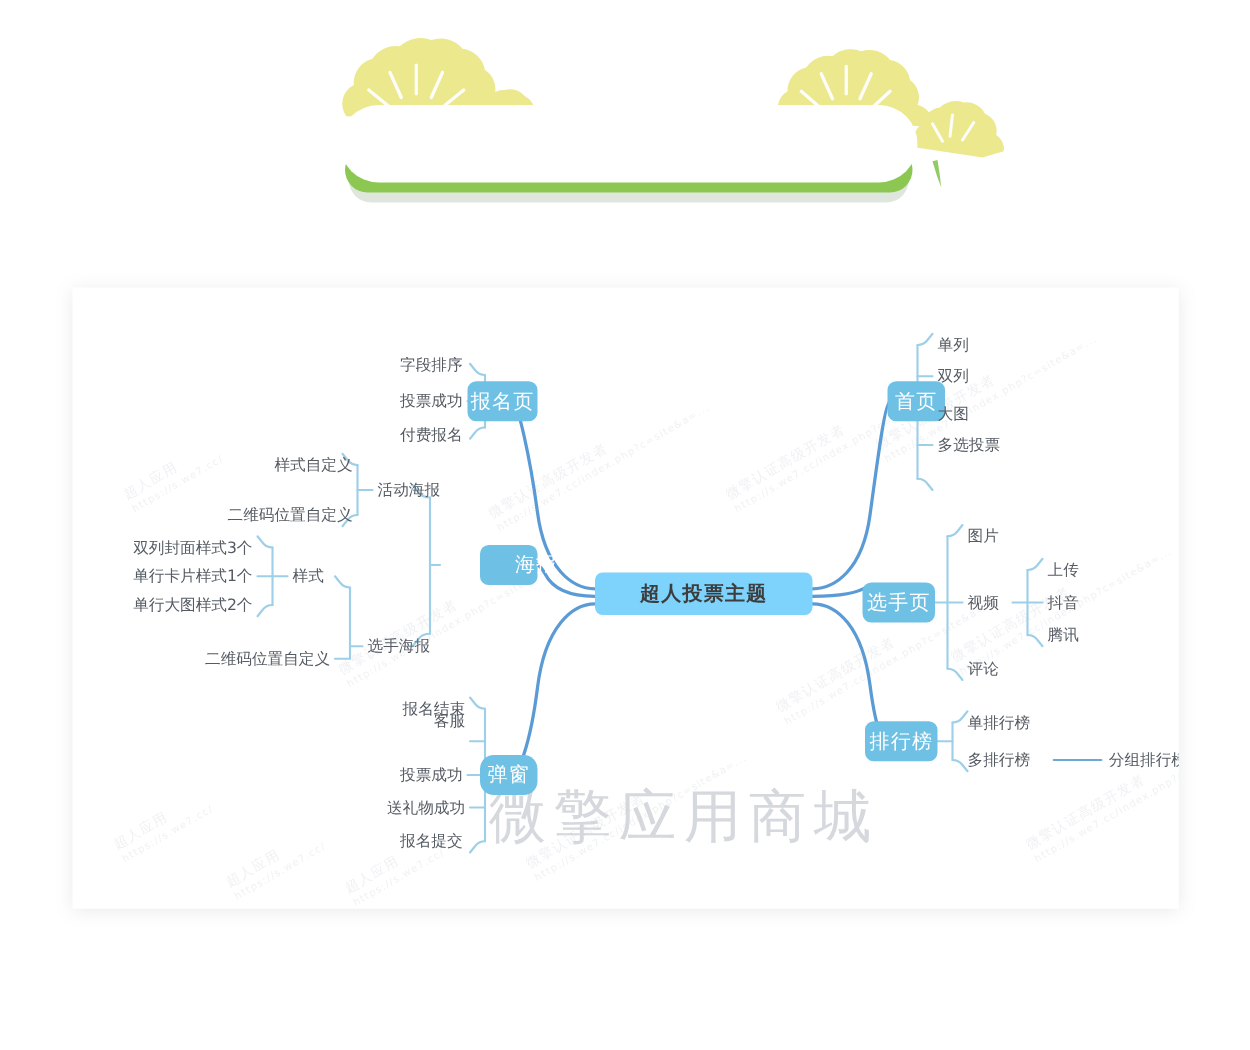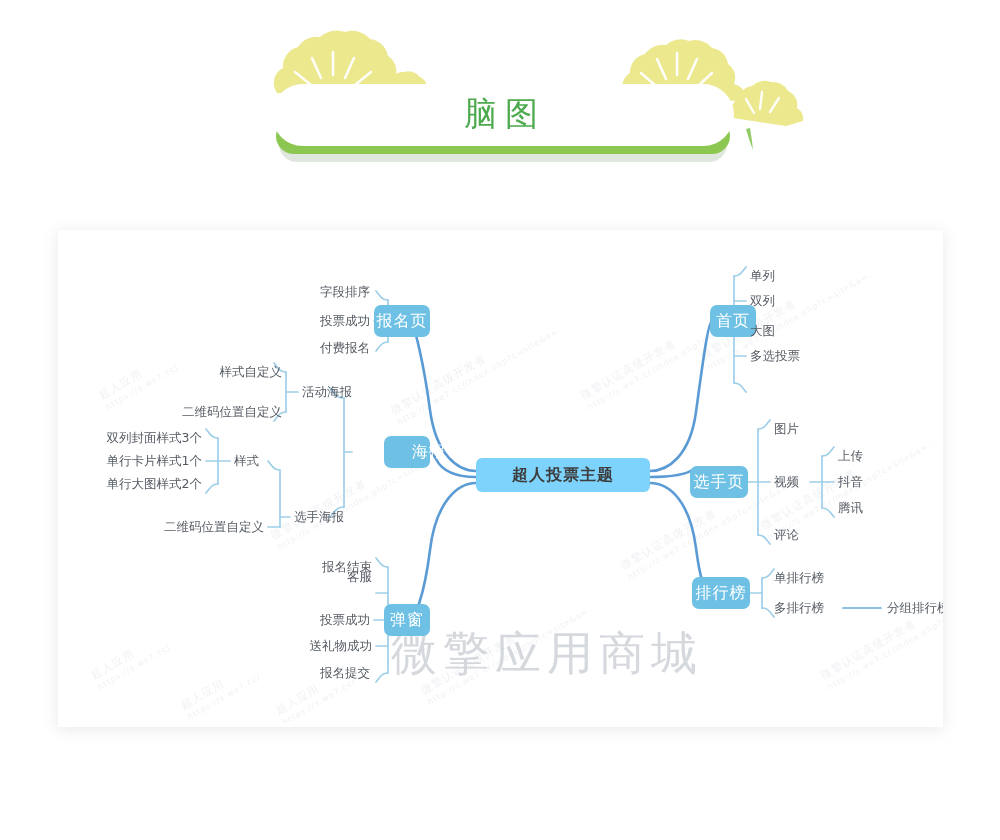--- a/index.html
+++ b/index.html
@@ -176,21 +176,20 @@
           <line x1="746" y1="99" x2="754" y2="113"></line>
           <line x1="779" y1="98" x2="770" y2="112"></line>
         </g>
         <path fill="#7dc24a" d="M750,128 q2,12 3,22 q-4,-10 -7,-21 z" opacity="0.85"></path>
       </g>
 
       <rect x="279" y="126" width="448" height="36" rx="18" fill="#dfe6de"></rect>
       <rect x="276" y="118" width="454" height="36" rx="18" fill="#8cc751"></rect>
       <rect x="272" y="84" width="462" height="62" rx="31" fill="#ffffff"></rect>
     </svg>
-    <div id="banner-title">脑图</div>
   </div>
 
   <div id="card">
 
     <div class="wm wm-small" style="left:38px;  top:160px;">
       <span>超人应用</span><span class="u">https://s.we7.cc/</span>
     </div>
     <div class="wm wm-small" style="left:30px;  top:440px;">
       <span>超人应用</span><span class="u">https://s.we7.cc/</span>
     </div>
@@ -306,21 +305,21 @@
         <path d="M785,378 L823,378" stroke="#6aa9d6"></path>
       </g>
     </svg>
 
     <div id="wm-big">微擎应用商城</div>
 
     <div class="node root" style="left:418px; top:228px; width:174px; height:34px;">超人投票主题</div>
 
     <div class="node blue" style="left:316px; top:75px; width:56px; height:32px;">报名页</div>
     <div class="node blue" style="left:326px; top:206px; width:46px; height:32px;padding-left:44px;">海报</div>
-    <div class="node blue" style="left:326px; top:374px; width:46px; height:32px;">弹窗</div>
+    <div class="node blue" style="left:326px; top:374px; width:46px; height:32px;border-radius:11px;">弹窗</div>
 
     <div class="node blue" style="left:652px; top:75px; width:46px; height:32px;text-align:center;">首页</div>
     <div class="node blue" style="left:632px; top:236px; width:58px; height:32px;">选手页</div>
     <div class="node blue" style="left:634px; top:347px; width:58px; height:32px;">排行榜</div>
 
     <div class="leaf r" style="left:188px; top:55px;  width:124px;">字段排序</div>
     <div class="leaf r" style="left:188px; top:84px;  width:124px;">投票成功</div>
     <div class="leaf r" style="left:188px; top:111px; width:124px;">付费报名</div>
 
     <div class="leaf l" style="left:244px; top:155px; width:110px;">活动海报</div>

